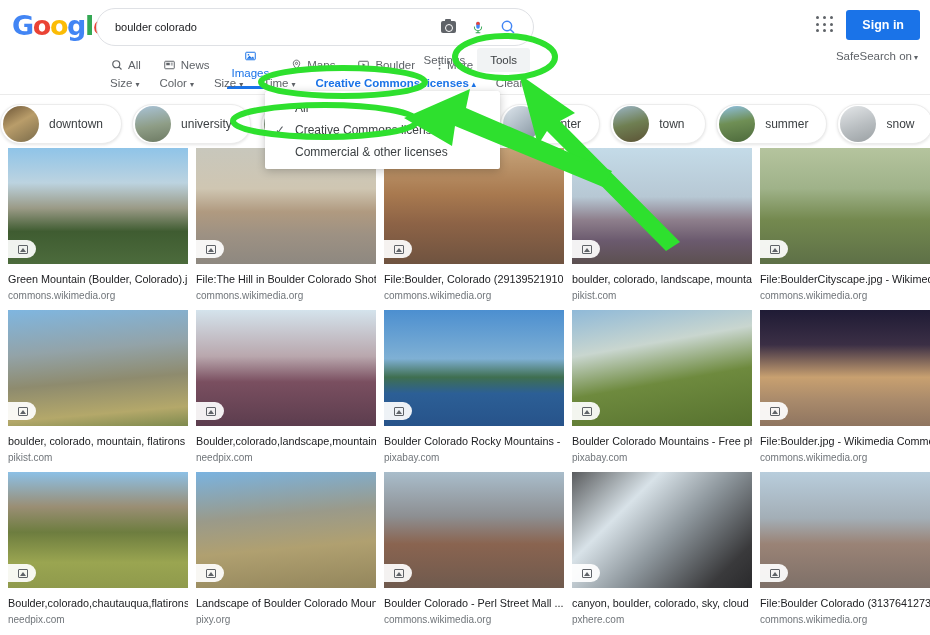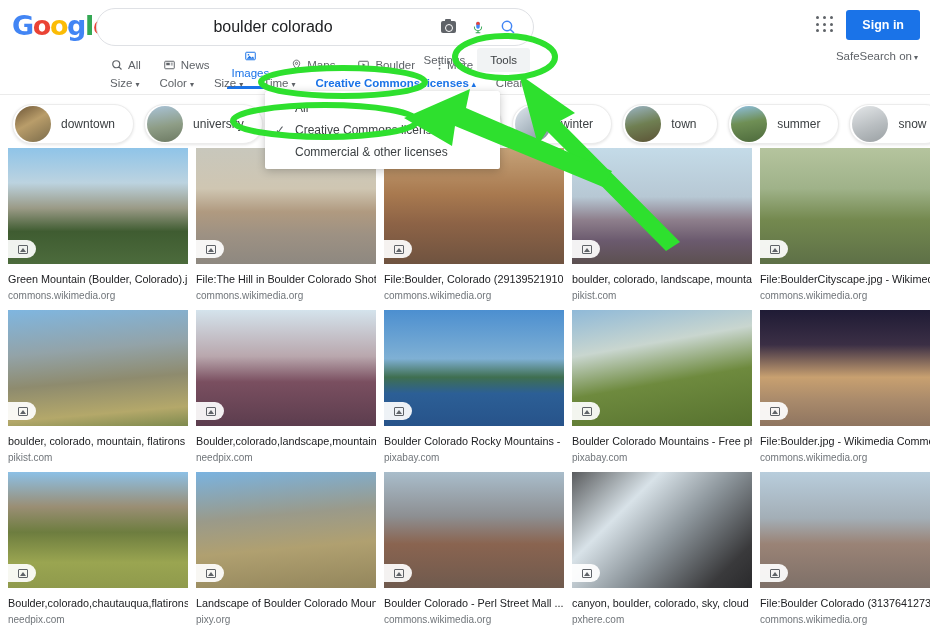--- a/index.html
+++ b/index.html
@@ -51,27 +51,26 @@
     width: 438px; height: 38px;
     border: 1px solid #dfe1e5;
     border-radius: 22px;
     background: #fff;
     display: flex;
     align-items: center;
     padding: 0 12px 0 18px;
   }
   .searchbox .query {
     flex: 1;
-    font-size: 16px;
+    font-size: 11px;
     color: #202124;
     border: none; outline: none;
     background: transparent;
     font-family: "Liberation Sans", sans-serif;
     padding: 0;
-    text-align: center;
   }
   .sb-icon { width: 26px; height: 26px; display:flex; align-items:center; justify-content:center; margin-left: 4px; }
 
   .cam-icon {
     width: 15px; height: 12px;
     background: #5f6368;
     border-radius: 2px;
     position: relative;
   }
   .cam-icon::before {
@@ -170,21 +169,21 @@
     height: 22px; padding: 0 12px 0 10px;
     cursor: pointer; white-space: nowrap;
   }
   .dd-check { width: 20px; font-size: 12px; color: #5f6368; flex: 0 0 20px; }
 
   
   .chiprow {
     position: absolute; left: 0; top: 100px;
     width: 788px; height: 48px;
     display: flex; align-items: center; gap: 10px;
-    padding-left: 12px;
+    padding-left: 0;
     z-index: 5;
   }
   .chip {
     display: flex; align-items: center;
     height: 40px; min-width: 96px;
     background: #fff;
     border: 1px solid #ececec;
     border-radius: 21px;
     box-shadow: 0 1px 3px rgba(0,0,0,.10);
     padding: 0 18px 0 2px;

